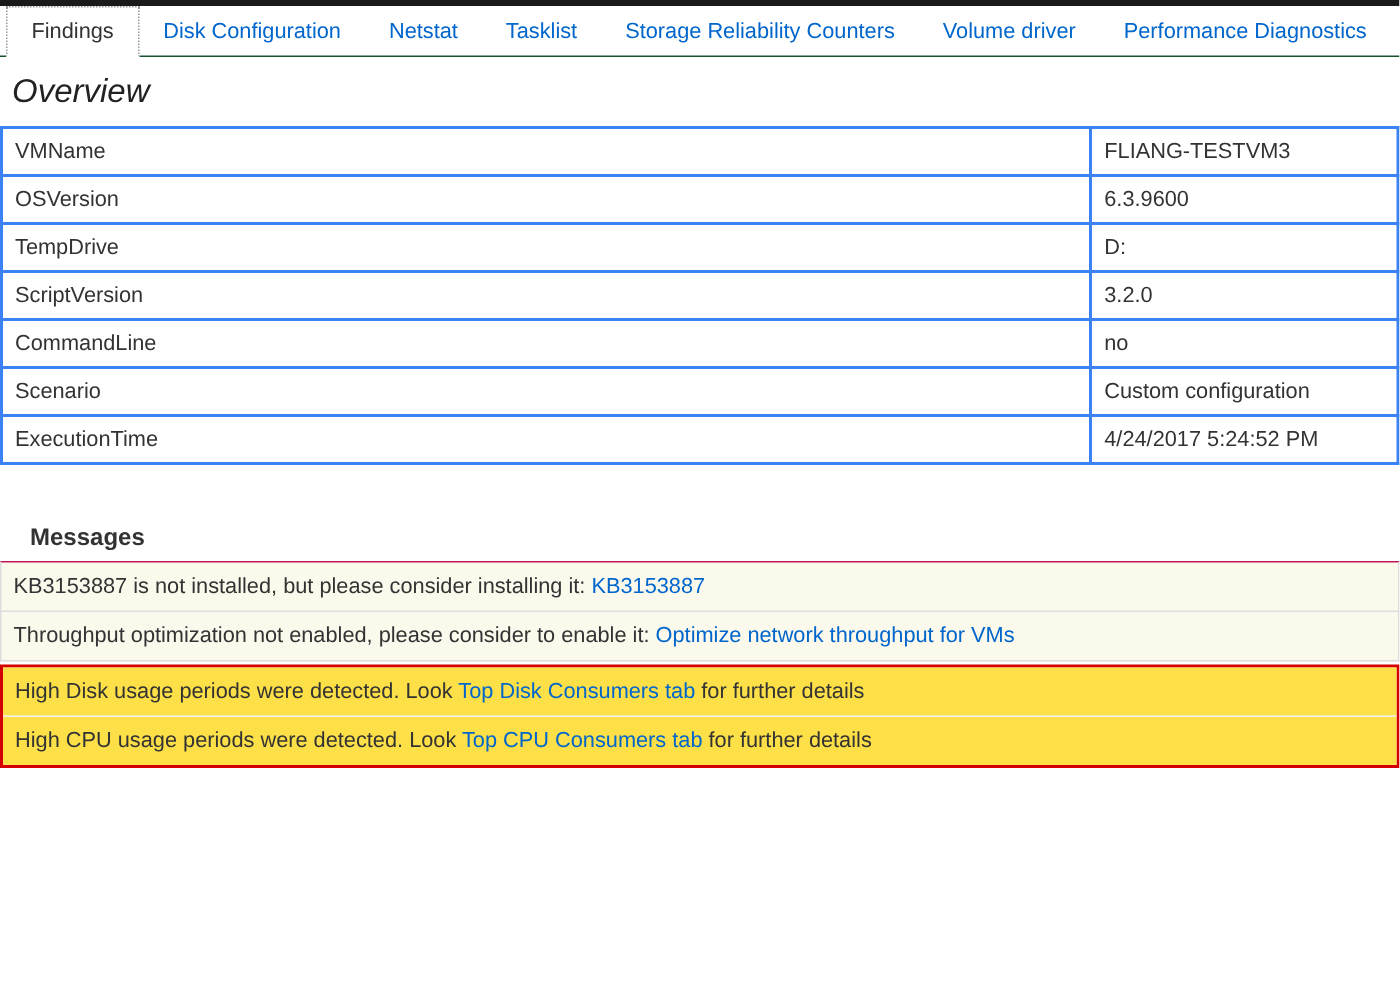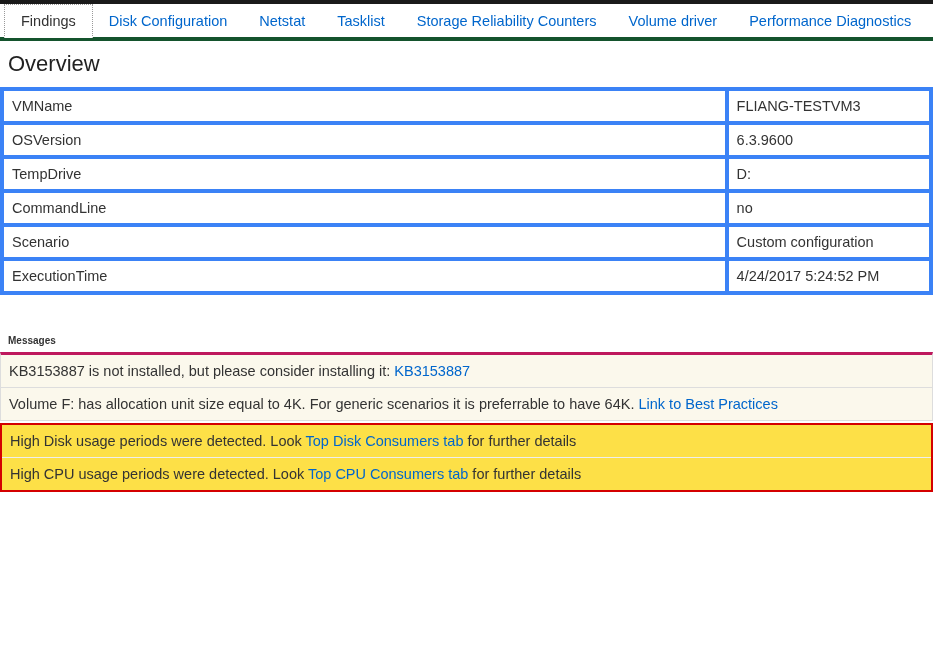--- a/index.html
+++ b/index.html
@@ -12,21 +12,21 @@
     background: #fff;
     width: 933px;
   }
   .topbar {
     height: 4px;
     background: #1a1a1a;
   }
   .tabs {
     display: flex;
     flex-wrap: nowrap;
-    border-bottom: 4px solid #14532d;
+    border-bottom: 1px solid #14532d;
     padding: 0 4px;
     gap: 0;
     align-items: flex-end;
     background: #fff;
   }
   .tab {
     padding: 8px 16px;
     color: #0066cc;
     cursor: pointer;
     font-size: 14.5px;
@@ -37,49 +37,50 @@
     border: 1px dotted #999;
     border-bottom: 1px solid #fff;
     margin-bottom: -1px;
     background: #fff;
   }
   h2.overview {
     font-size: 22px;
     font-weight: 400;
     margin: 10px 8px 10px 8px;
     color: #222;
+    font-style: italic;
   }
   table.props {
     width: 100%;
     border-collapse: collapse;
   }
   table.props td {
-    border: 4px solid #3b82f6;
+    border: 2px solid #3b82f6;
     padding: 7px 8px;
     font-size: 14.5px;
     color: #333;
   }
   table.props td:first-child { width: 78%; }
   .messages-heading {
     font-weight: bold;
-    margin: 40px 8px 6px 8px;
-    font-size: 10px;
+    margin: 40px 8px 6px 20px;
+    font-size: 16px;
   }
   .messages {
     width: 100%;
   }
   .msg-row {
     border: 1px solid #ddd;
     border-top: none;
     background: #fbf8ec;
     padding: 8px 8px;
     font-size: 14.5px;
     color: #333;
   }
-  .msg-row:first-child { border-top: 3px solid #be185d; }
+  .msg-row:first-child { border-top: 1px solid #be185d; }
   .msg-row a, .link {
     color: #0066cc;
     text-decoration: none;
     cursor: pointer;
   }
   .highlight-box {
     border: 2px solid #d40000;
     margin-top: 2px;
   }
   .hl-row {
@@ -115,20 +116,24 @@
       </tr>
     <tr>
         <td>OSVersion</td>
         <td>6.3.9600</td>
       </tr>
     <tr>
         <td>TempDrive</td>
         <td>D:</td>
       </tr>
     <tr>
+        <td>ScriptVersion</td>
+        <td>3.2.0</td>
+      </tr>
+    <tr>
         <td>CommandLine</td>
         <td>no</td>
       </tr>
     <tr>
         <td>Scenario</td>
         <td>Custom configuration</td>
       </tr>
     <tr>
         <td>ExecutionTime</td>
         <td>4/24/2017 5:24:52 PM</td>
@@ -136,21 +141,21 @@
   </tbody>
 </table>
 
 <div class="messages-heading">Messages</div>
 
 <div class="messages">
   <div class="msg-row">
     <span>KB3153887 is not installed, but please consider installing it: </span><a class="link">KB3153887</a><span></span>
   </div>
   <div class="msg-row">
-    <span>Volume F: has allocation unit size equal to 4K. For generic scenarios it is preferrable to have 64K. </span><a class="link">Link to Best Practices</a><span></span>
+    <span>Throughput optimization not enabled, please consider to enable it: </span><a class="link">Optimize network throughput for VMs</a><span></span>
   </div>
 </div>
 
 <div class="highlight-box">
   <div class="hl-row">
     <span>High Disk usage periods were detected. Look </span><a class="link">Top Disk Consumers tab</a><span> for further details</span>
   </div>
   <div class="hl-row">
     <span>High CPU usage periods were detected. Look </span><a class="link">Top CPU Consumers tab</a><span> for further details</span>
   </div>

